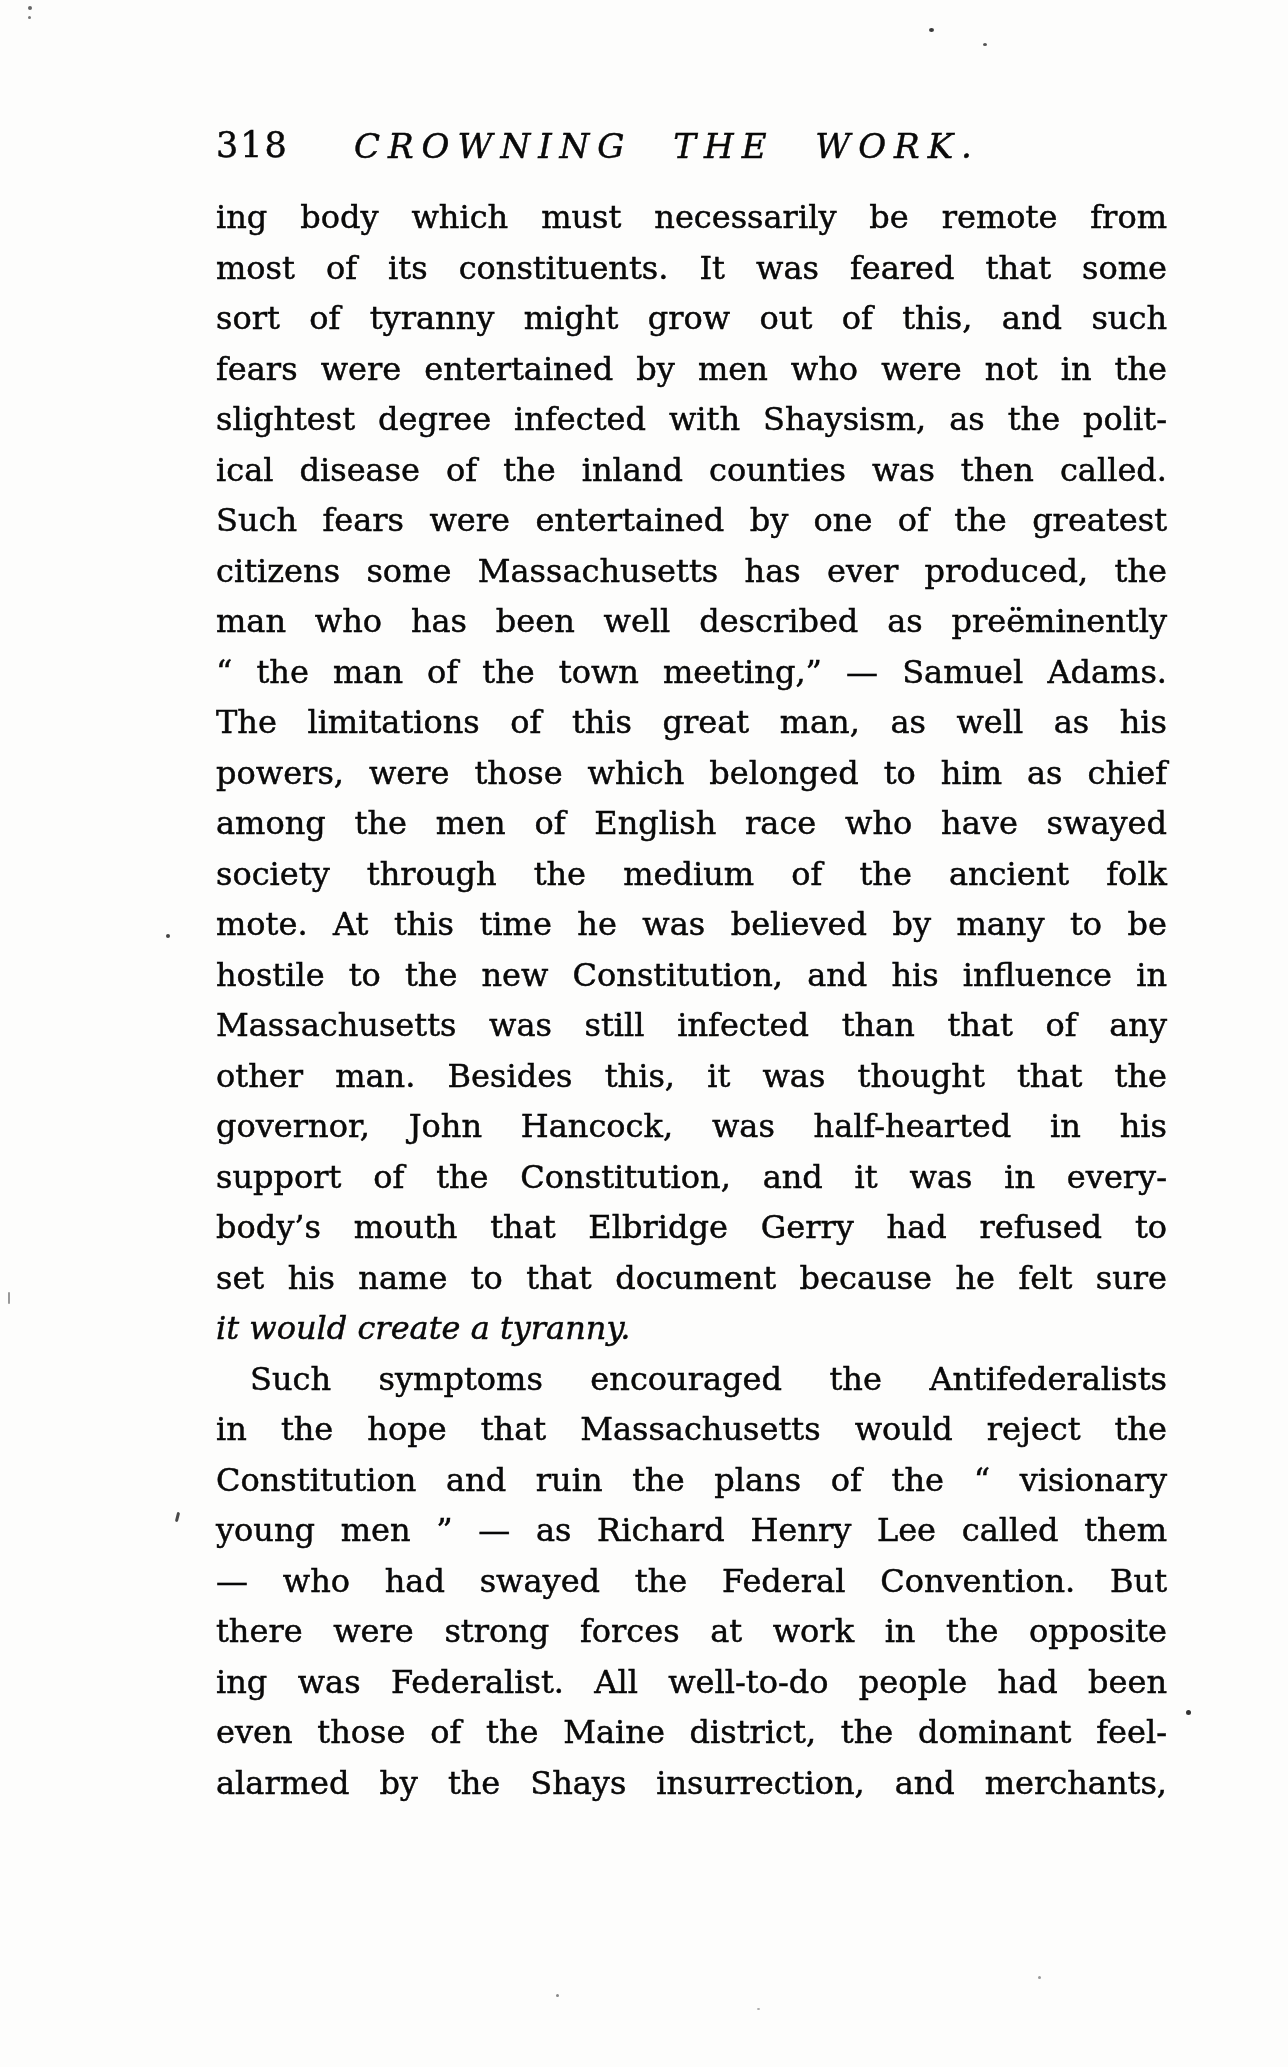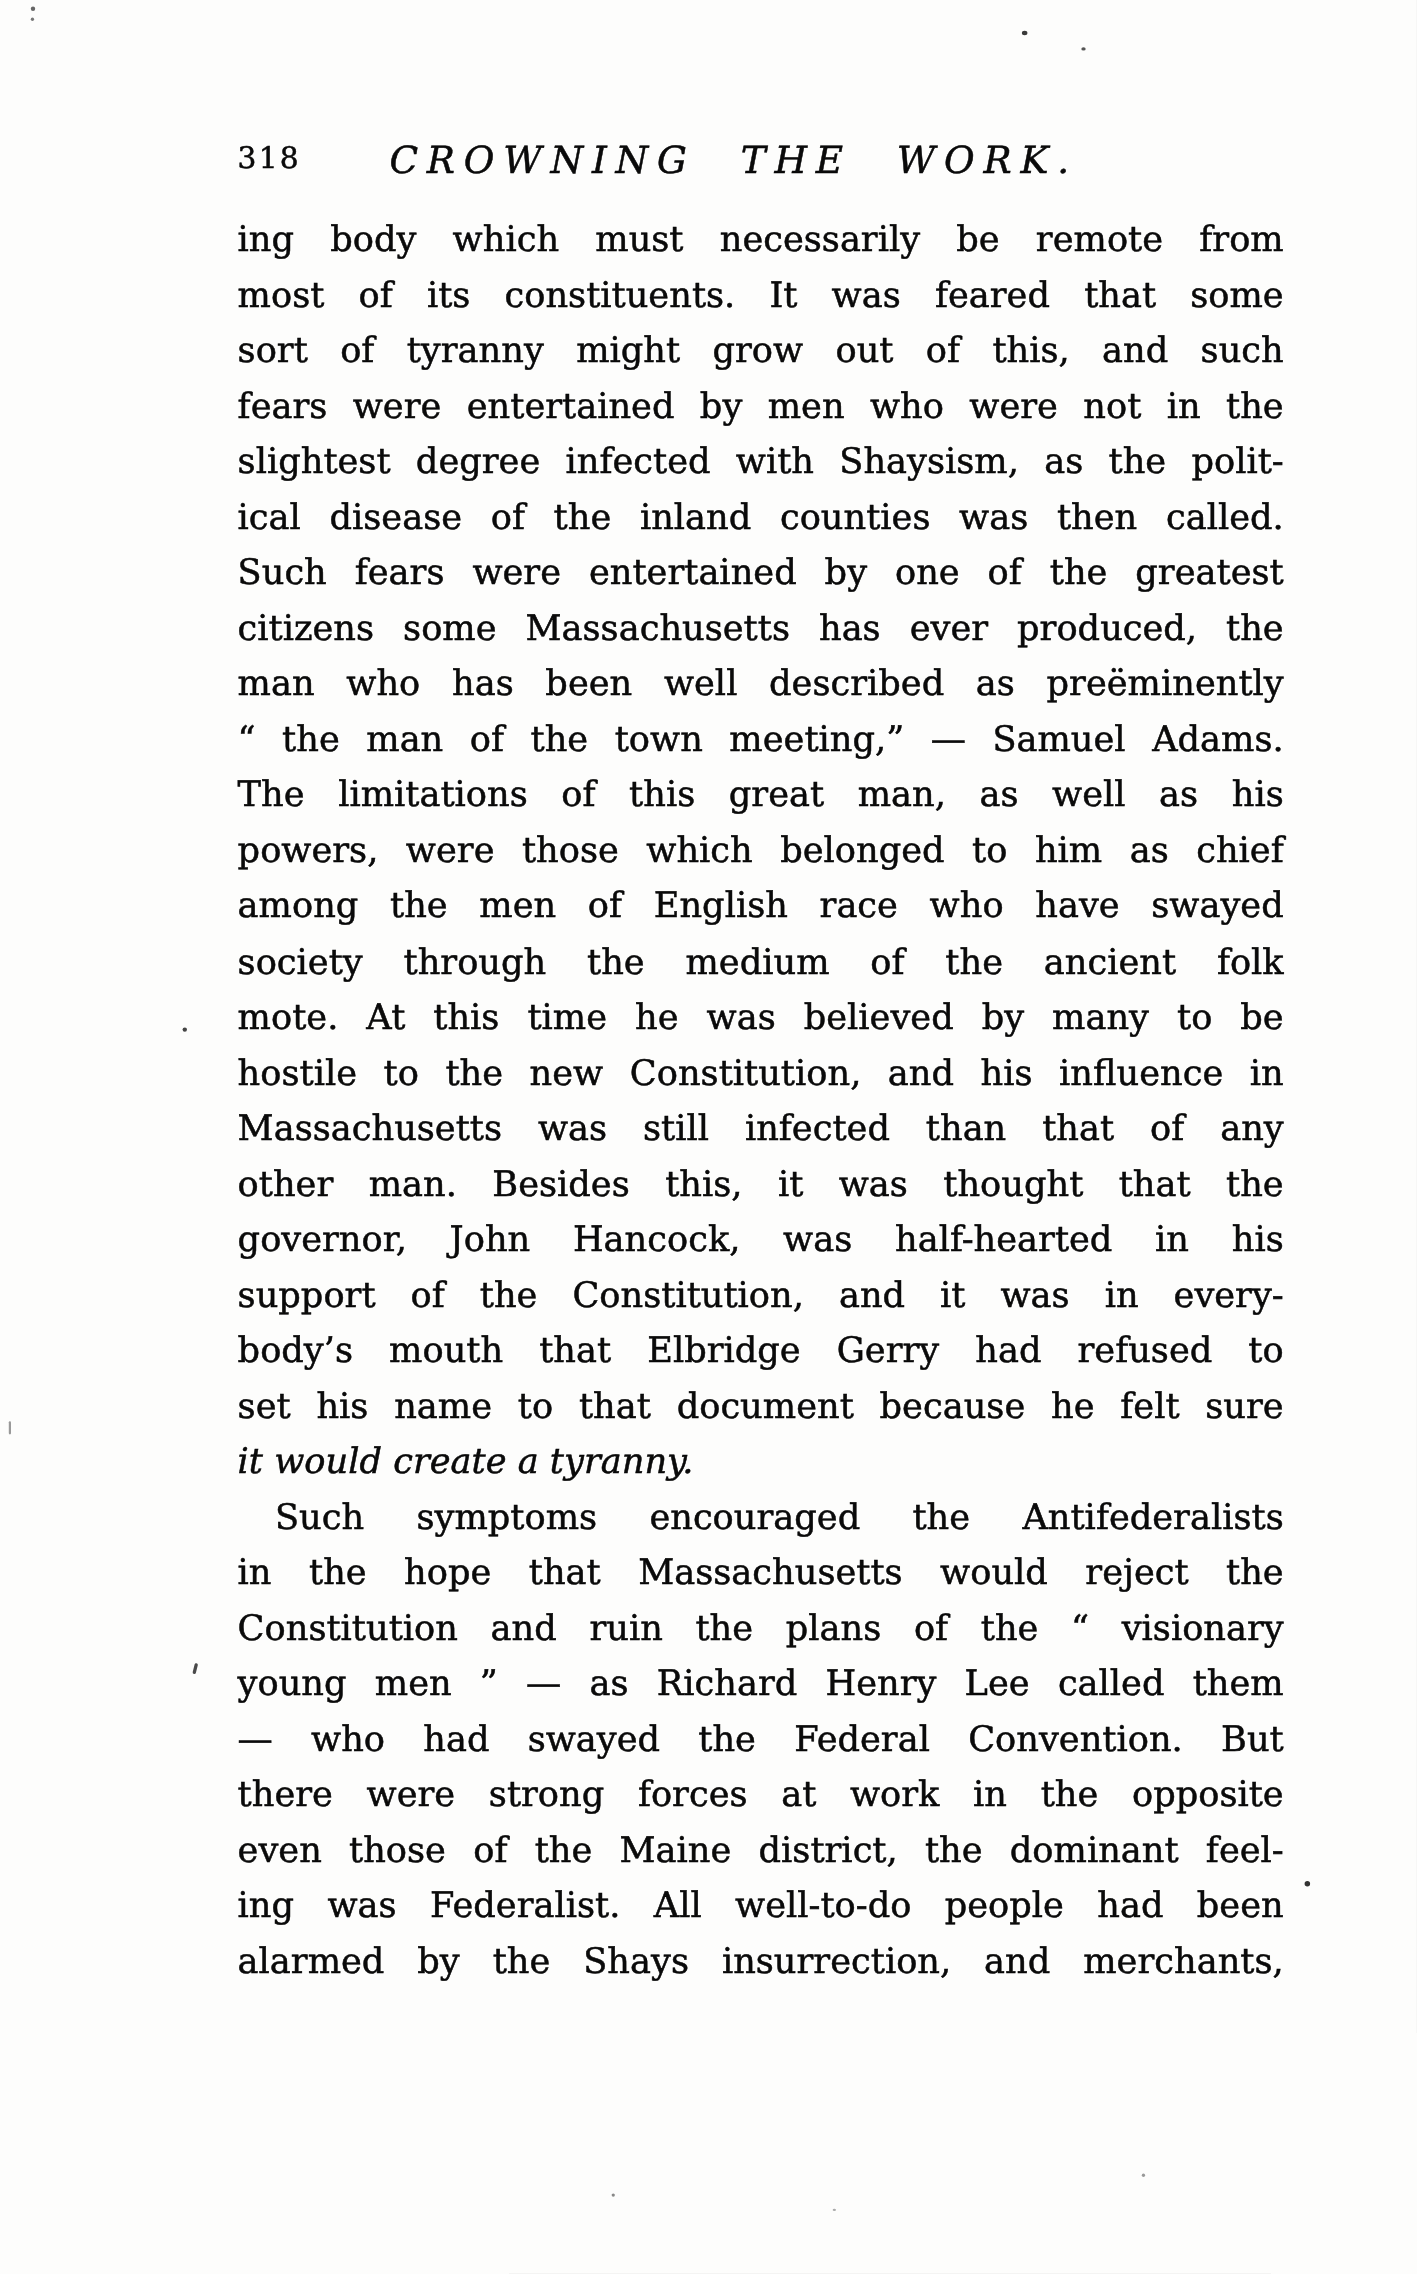--- a/index.html
+++ b/index.html
@@ -25,21 +25,21 @@
     width: 951px;
     height: 38px;
     font-size: 34px;
     line-height: 36px;
     white-space: nowrap;
   }
   .page-num {
     position: absolute;
     left: 0;
     top: 0;
-    font-size: 27px;
+    font-size: 35px;
     letter-spacing: 2px;
   }
   .run-head {
     position: absolute;
     left: 138px;
     top: 1px;
     font-style: italic;
     letter-spacing: 8px;
     word-spacing: 22px;
   }
@@ -103,22 +103,22 @@
       <div class="line">support of the Constitution, and it was in every-</div>
       <div class="line">body’s mouth that Elbridge Gerry had refused to</div>
       <div class="line">set his name to that document because he felt sure</div>
       <div class="line last-left">it would create a tyranny.</div>
       <div class="line indent">Such symptoms encouraged the Antifederalists</div>
       <div class="line">in the hope that Massachusetts would reject the</div>
       <div class="line">Constitution and ruin the plans of the “ visionary</div>
       <div class="line">young men ” — as Richard Henry Lee called them</div>
       <div class="line">— who had swayed the Federal Convention.  But</div>
       <div class="line">there were strong forces at work in the opposite</div>
+      <div class="line">ing was Federalist.  All well-to-do people had been</div>
       <div class="line">even those of the Maine district, the dominant feel-</div>
-      <div class="line">ing was Federalist.  All well-to-do people had been</div>
       <div class="line">alarmed by the Shays insurrection, and merchants,</div>
     </div>
 
   <span class="speck" style="left:28px;  top:6px;    width:4px; height:4px; background:#666;"></span>
   <span class="speck" style="left:28px;  top:16px;   width:3px; height:3px; background:#777;"></span>
   <span class="speck" style="left:929px; top:28px;   width:5px; height:4px; background:#3a3a3a;"></span>
   <span class="speck" style="left:983px; top:43px;   width:4px; height:3px; background:#555;"></span>
   <span class="speck" style="left:166px; top:934px;  width:4px; height:4px;"></span>
   <span class="speck" style="left:176px; top:1512px; width:3px; height:10px; border-radius:2px; transform:rotate(14deg); background:#4a4a4a;"></span>
   <span class="speck" style="left:1186px;top:1710px; width:5px; height:5px; background:#333;"></span>

